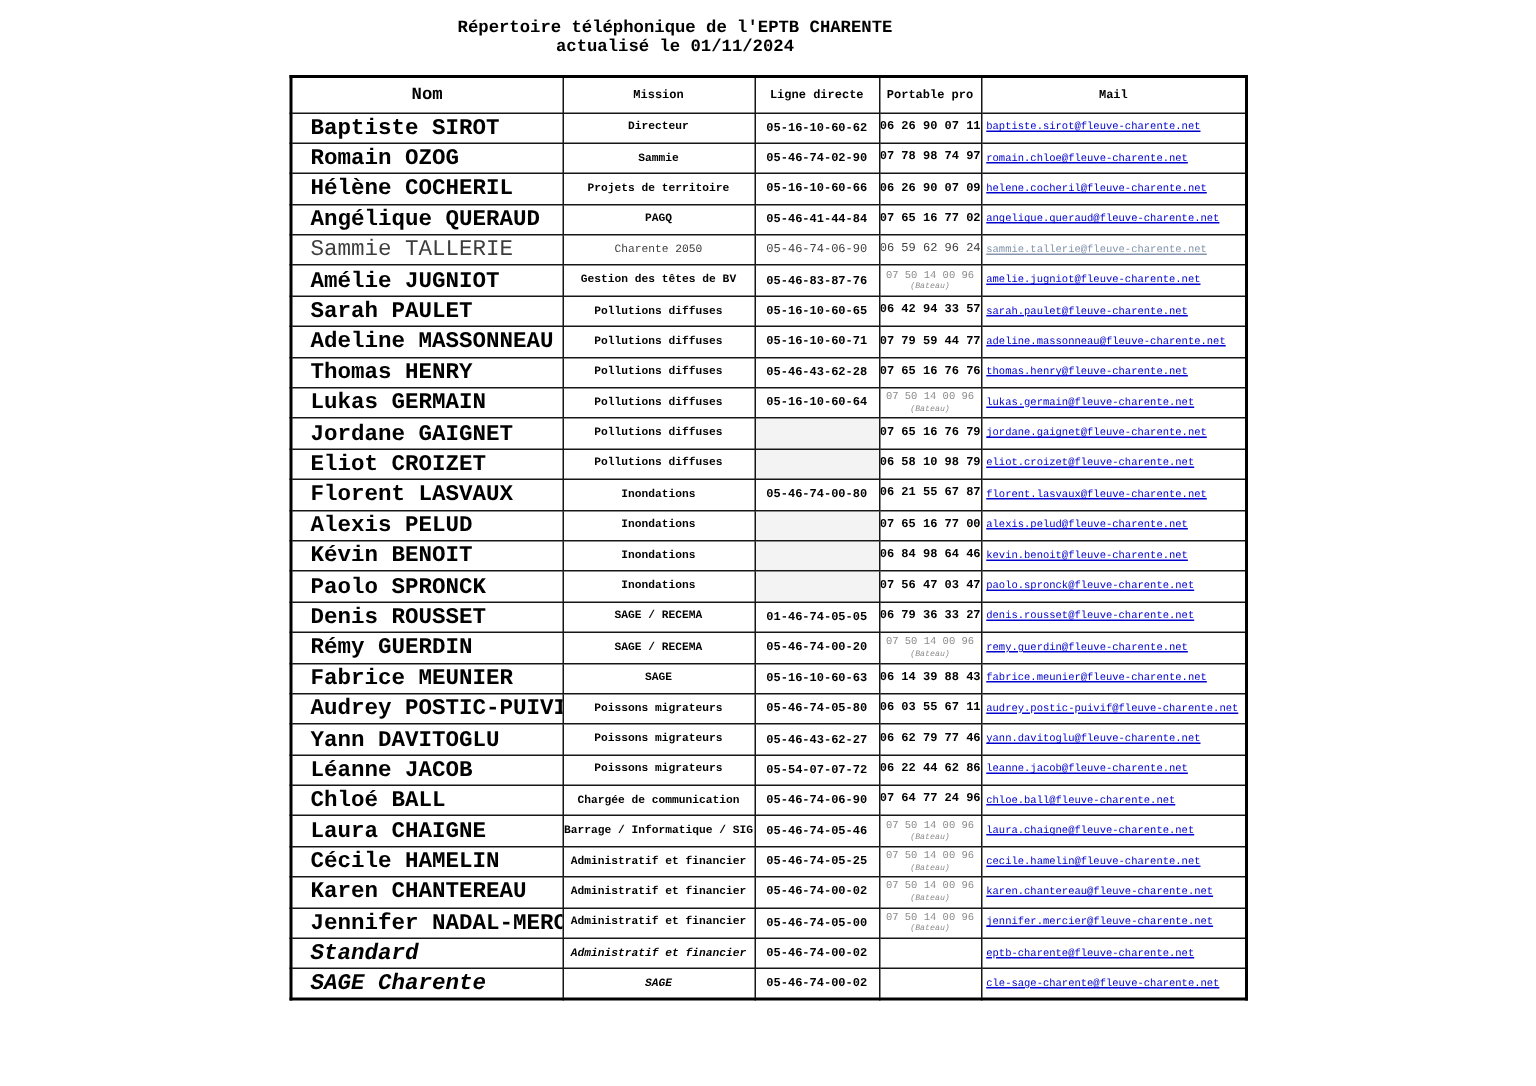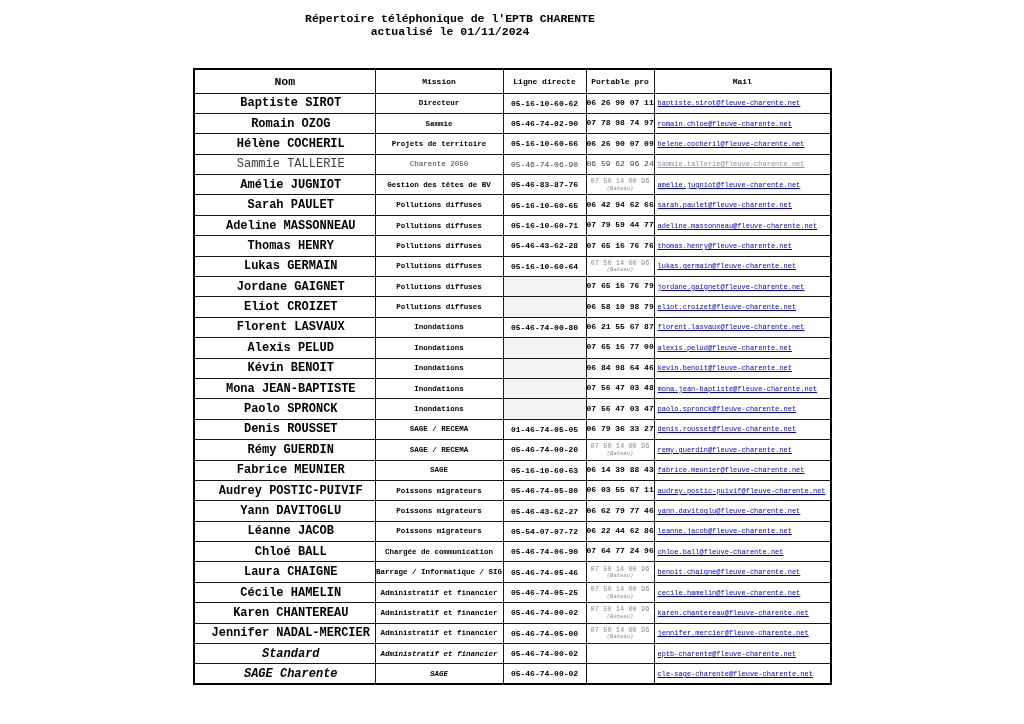--- a/index.html
+++ b/index.html
@@ -24,21 +24,21 @@
     text-align: center;
     line-height: 13px;
   }
   .doc-title, .doc-subtitle {
     font-size: 11.5px;
     font-weight: bold;
   }
   table.directory {
     position: absolute;
     left: 193px;
-    top: 68px;
+    top: 50px;
     width: 637px;
     border-collapse: collapse;
     table-layout: fixed;
     border: 2px solid #000000;
   }
   col.w-nom      { width: 181px; }
   col.w-mission  { width: 128px; }
   col.w-direct   { width: 83px;  }
   col.w-portable { width: 68px;  }
   col.w-mail     { width: 177px; }
@@ -50,23 +50,23 @@
     padding: 0;
     vertical-align: middle;
   }
   thead tr { height: 24px; }
   tbody tr { height: 20.4px; }
 
   th { font-weight: bold; text-align: center; font-size: 8px; }
   th.h-nom { font-size: 11.5px; }
 
   td.c-nom {
-    font-size: 12px;
-    font-weight: bold;
-    text-align: center;
+    font-size: 15px;
+    font-weight: bold;
+    text-align: left;
     padding-left: 12px;
   }
   td.c-mission {
     font-size: 7.5px;
     font-weight: bold;
     text-align: center;
   }
   td.c-direct {
     font-size: 8px;
     font-weight: bold;
@@ -151,39 +151,46 @@
       <td class="c-portable"><span>07 78 98 74 97</span></td>
       <td class="c-mail"><a class="mail-link">romain.chloe@fleuve-charente.net</a></td>
     </tr>
         <tr>
       <td class="c-nom">Hélène COCHERIL</td>
       <td class="c-mission">Projets de territoire</td>
       <td class="c-direct">05-16-10-60-66</td>
       <td class="c-portable"><span>06 26 90 07 09</span></td>
       <td class="c-mail"><a class="mail-link">helene.cocheril@fleuve-charente.net</a></td>
     </tr>
+        <tr>
+      <td class="c-nom">Angélique QUERAUD</td>
+      <td class="c-mission">PAGQ</td>
+      <td class="c-direct">05-46-41-44-84</td>
+      <td class="c-portable"><span>07 65 16 77 02</span></td>
+      <td class="c-mail"><a class="mail-link">angelique.queraud@fleuve-charente.net</a></td>
+    </tr>
         <tr class="row-light">
       <td class="c-nom">Sammie TALLERIE</td>
       <td class="c-mission">Charente 2050</td>
       <td class="c-direct">05-46-74-06-90</td>
       <td class="c-portable"><span>06 59 62 96 24</span></td>
       <td class="c-mail"><a class="mail-link">sammie.tallerie@fleuve-charente.net</a></td>
     </tr>
         <tr>
       <td class="c-nom">Amélie JUGNIOT</td>
       <td class="c-mission">Gestion des têtes de BV</td>
       <td class="c-direct">05-46-83-87-76</td>
       <td class="c-portable shared"><span>07 50 14 00 96</span><span class="portable-note">(Bateau)</span></td>
       <td class="c-mail"><a class="mail-link">amelie.jugniot@fleuve-charente.net</a></td>
     </tr>
         <tr>
       <td class="c-nom">Sarah PAULET</td>
       <td class="c-mission">Pollutions diffuses</td>
       <td class="c-direct">05-16-10-60-65</td>
-      <td class="c-portable"><span>06 42 94 62 66</span></td>
+      <td class="c-portable"><span>06 42 94 33 57</span></td>
       <td class="c-mail"><a class="mail-link">sarah.paulet@fleuve-charente.net</a></td>
     </tr>
         <tr>
       <td class="c-nom">Adeline MASSONNEAU</td>
       <td class="c-mission">Pollutions diffuses</td>
       <td class="c-direct">05-16-10-60-71</td>
       <td class="c-portable"><span>07 79 59 44 77</span></td>
       <td class="c-mail"><a class="mail-link">adeline.massonneau@fleuve-charente.net</a></td>
     </tr>
         <tr>
@@ -229,27 +236,20 @@
       <td class="c-mail"><a class="mail-link">alexis.pelud@fleuve-charente.net</a></td>
     </tr>
         <tr>
       <td class="c-nom">Kévin BENOIT</td>
       <td class="c-mission">Inondations</td>
       <td class="c-direct shaded"></td>
       <td class="c-portable"><span>06 84 98 64 46</span></td>
       <td class="c-mail"><a class="mail-link">kevin.benoit@fleuve-charente.net</a></td>
     </tr>
         <tr>
-      <td class="c-nom">Mona JEAN-BAPTISTE</td>
-      <td class="c-mission">Inondations</td>
-      <td class="c-direct shaded"></td>
-      <td class="c-portable"><span>07 56 47 03 48</span></td>
-      <td class="c-mail"><a class="mail-link">mona.jean-baptiste@fleuve-charente.net</a></td>
-    </tr>
-        <tr>
       <td class="c-nom">Paolo SPRONCK</td>
       <td class="c-mission">Inondations</td>
       <td class="c-direct shaded"></td>
       <td class="c-portable"><span>07 56 47 03 47</span></td>
       <td class="c-mail"><a class="mail-link">paolo.spronck@fleuve-charente.net</a></td>
     </tr>
         <tr>
       <td class="c-nom">Denis ROUSSET</td>
       <td class="c-mission">SAGE / RECEMA</td>
       <td class="c-direct">01-46-74-05-05</td>
@@ -296,21 +296,21 @@
       <td class="c-mission">Chargée de communication</td>
       <td class="c-direct">05-46-74-06-90</td>
       <td class="c-portable"><span>07 64 77 24 96</span></td>
       <td class="c-mail"><a class="mail-link">chloe.ball@fleuve-charente.net</a></td>
     </tr>
         <tr>
       <td class="c-nom">Laura CHAIGNE</td>
       <td class="c-mission">Barrage / Informatique / SIG</td>
       <td class="c-direct">05-46-74-05-46</td>
       <td class="c-portable shared"><span>07 50 14 00 96</span><span class="portable-note">(Bateau)</span></td>
-      <td class="c-mail"><a class="mail-link">benoit.chaigne@fleuve-charente.net</a></td>
+      <td class="c-mail"><a class="mail-link">laura.chaigne@fleuve-charente.net</a></td>
     </tr>
         <tr>
       <td class="c-nom">Cécile HAMELIN</td>
       <td class="c-mission">Administratif et financier</td>
       <td class="c-direct">05-46-74-05-25</td>
       <td class="c-portable shared"><span>07 50 14 00 96</span><span class="portable-note">(Bateau)</span></td>
       <td class="c-mail"><a class="mail-link">cecile.hamelin@fleuve-charente.net</a></td>
     </tr>
         <tr>
       <td class="c-nom">Karen CHANTEREAU</td>

